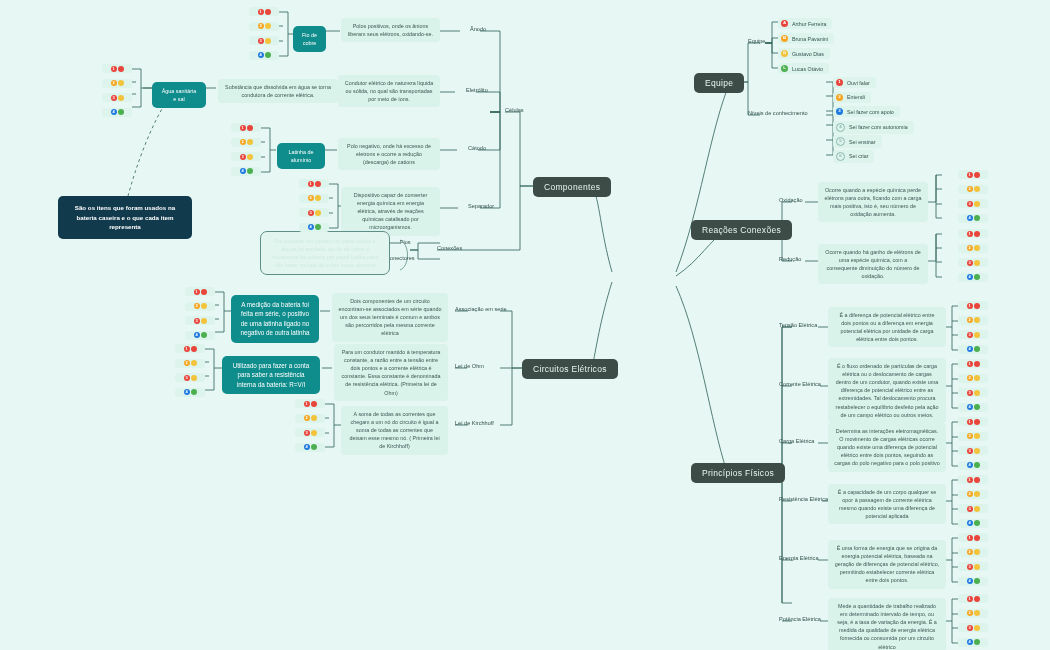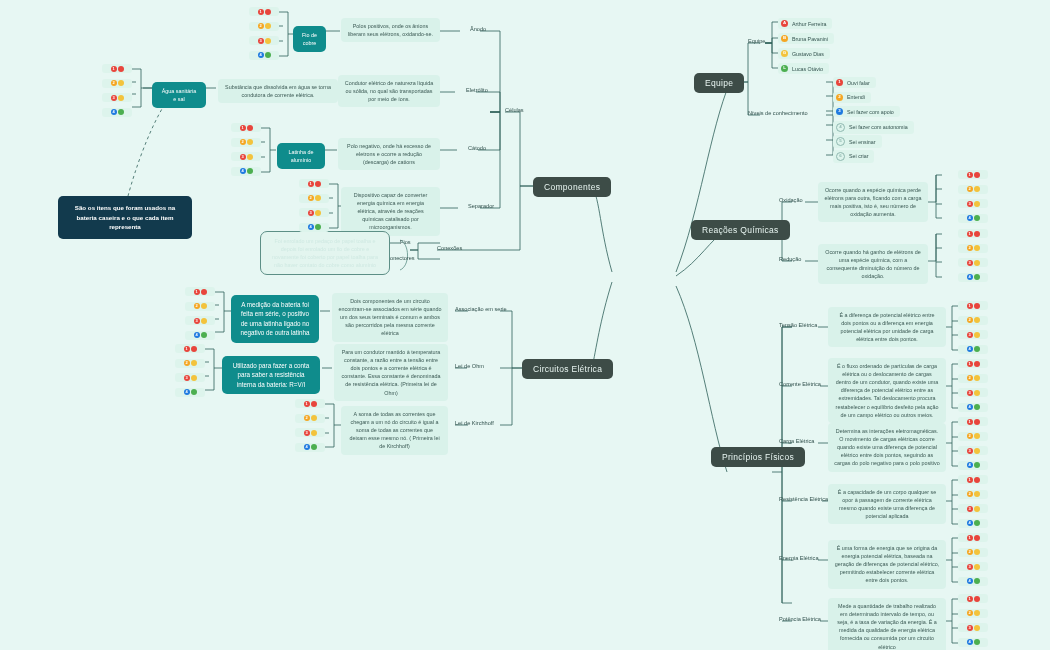--- a/index.html
+++ b/index.html
@@ -258,27 +258,27 @@
       <path d="M952 599 H 958"></path>
         <path d="M952 614 H 958"></path>
       <path d="M952 628 H 958"></path>
         <path d="M952 643 H 958"></path>
     </g>
   </svg>
 
 
   <div class="node dark" style="left:533px;top:177px;">Componentes</div>
 
-  <div class="node dark" style="left:522px;top:359px;">Circuitos Elétrica</div>
+  <div class="node dark" style="left:522px;top:359px;">Circuitos Elétricos</div>
 
   <div class="node dark" style="left:694px;top:73px;">Equipe</div>
 
-  <div class="node dark" style="left:691px;top:220px;">Reações Químicas</div>
-
-  <div class="node dark" style="left:691px;top:447px;margin-left:20px;">Princípios Físicos</div>
+  <div class="node dark" style="left:691px;top:220px;">Reações Conexões</div>
+
+  <div class="node dark" style="left:691px;top:463px;">Princípios Físicos</div>
 
   <div class="node plain" style="left:505px;top:107px;">Células</div>
   <div class="node plain" style="left:437px;top:245px;">Conexões</div>
 
   <div class="node plain" style="left:470px;top:26px;">Ânodo</div>
   <div class="node plain" style="left:466px;top:87px;">Eletrólito</div>
   <div class="node plain" style="left:468px;top:145px;">Cátodo</div>
   <div class="node plain" style="left:468px;top:203px;">Separador</div>
 
   <div class="node mint" style="left:341px;top:18px;width:99px;">Polos positivos, onde os ânions liberam seus elétrons, oxidando-se.</div>

